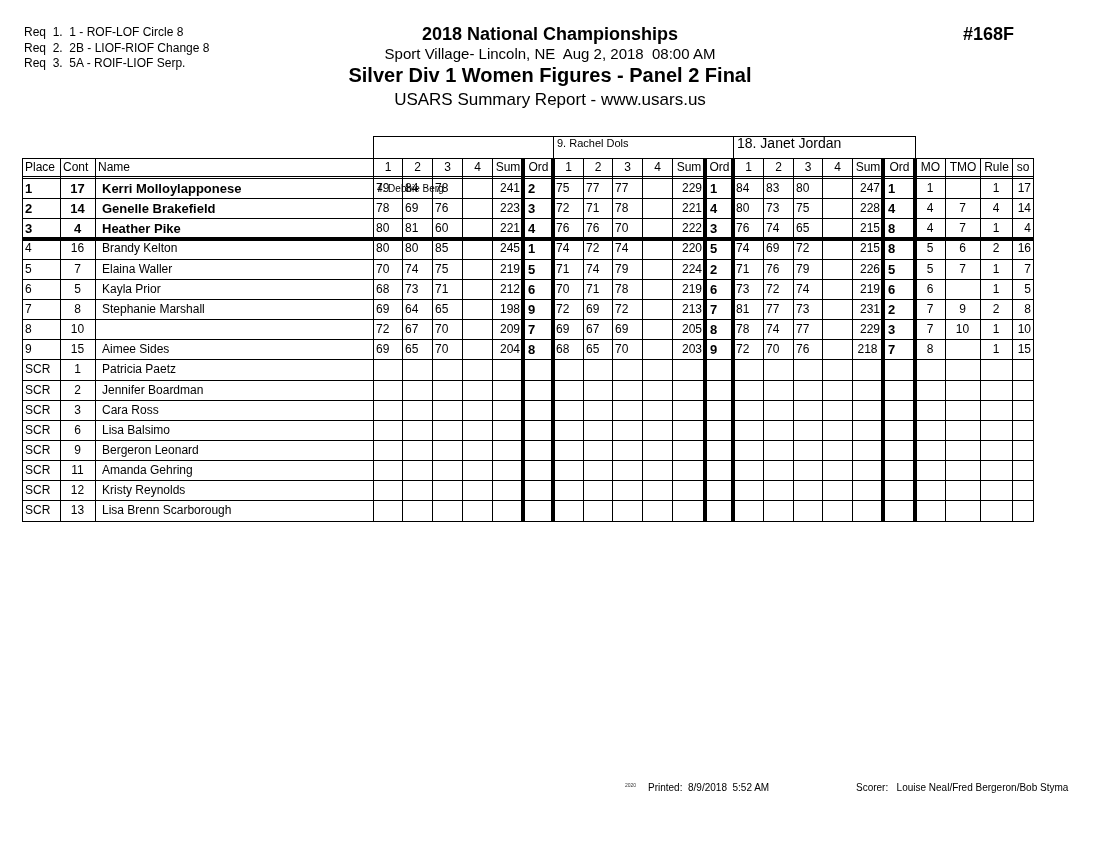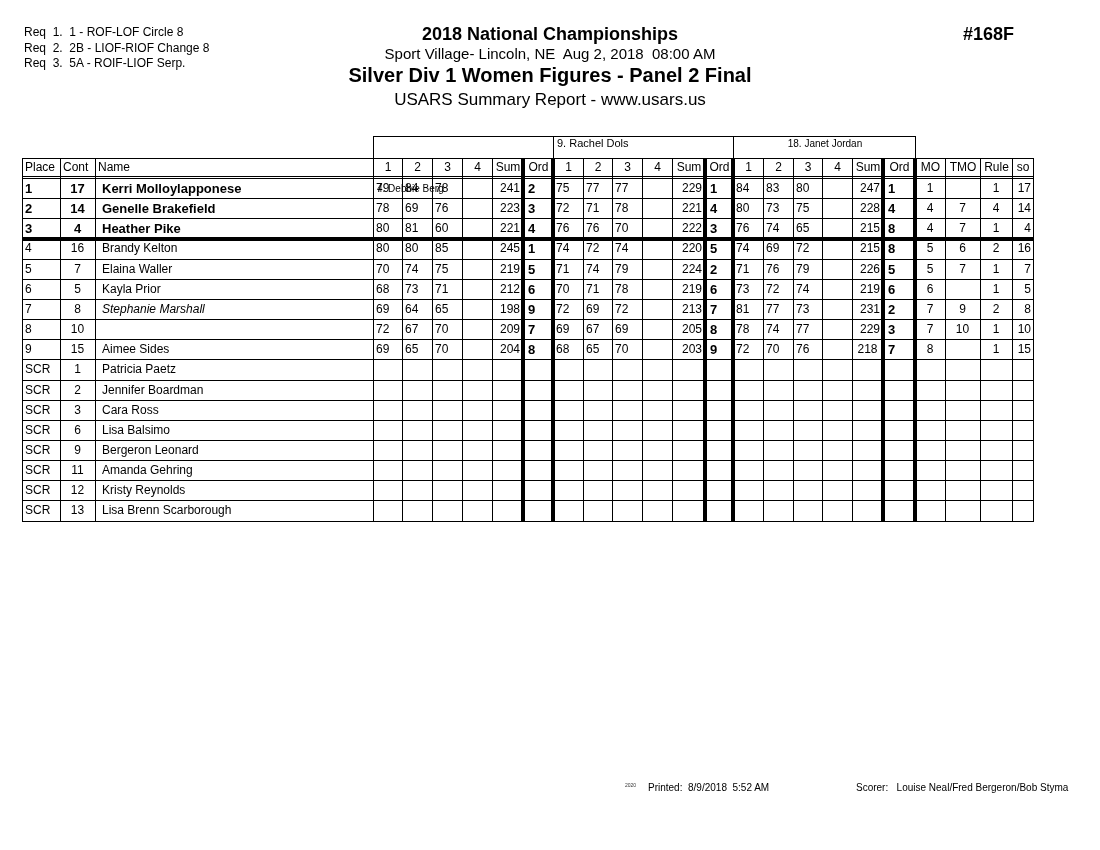--- a/index.html
+++ b/index.html
@@ -34,21 +34,21 @@
 <div class="t3">Silver Div 1 Women Figures - Panel 2 Final</div>
 <div class="t4">USARS Summary Report - www.usars.us</div>
 <div class="event-num">#168F</div>
 
 <div class="grid" id="grid">
     <div class="hline" style="left: 373px; top: 136px; width: 181px; height: 1px;"></div>
     <div class="cell" style="left: 377px; top: 135px; width: 174px; font-size: 10px; line-height: 17px; margin-top: 45px;">4.  Debbie Berg</div>
     <div class="hline" style="left: 553px; top: 136px; width: 181px; height: 1px;"></div>
     <div class="cell" style="left: 557px; top: 135px; width: 174px; font-size: 11px; line-height: 17px;">9.  Rachel Dols</div>
     <div class="hline" style="left: 733px; top: 136px; width: 183px; height: 1px;"></div>
-    <div class="cell" style="left: 737px; top: 135px; width: 176px; font-size: 10px; line-height: 17px; text-align: center;">18.  Janet Jordan</div>
+    <div class="cell" style="left: 737px; top: 135px; width: 176px; font-size: 14px; line-height: 17px;">18.  Janet Jordan</div>
     <div class="vline" style="left: 373px; top: 136px; width: 1px; height: 22px;"></div>
     <div class="vline" style="left: 553px; top: 136px; width: 1px; height: 22px;"></div>
     <div class="vline" style="left: 733px; top: 136px; width: 1px; height: 22px;"></div>
     <div class="vline" style="left: 915px; top: 136px; width: 1px; height: 22px;"></div>
     <div class="hline" style="left: 22px; top: 158px; width: 1012px; height: 1px;"></div>
     <div class="hline" style="left: 22px; top: 176px; width: 1012px; height: 1px;"></div>
     <div class="hline" style="left: 22px; top: 178px; width: 1012px; height: 1px;"></div>
     <div class="hline" style="left: 22px; top: 198px; width: 1012px; height: 1px;"></div>
     <div class="hline" style="left: 22px; top: 218px; width: 1012px; height: 1px;"></div>
     <div class="hline" style="left: 22px; top: 237px; width: 1012px; height: 4px;"></div>
@@ -262,21 +262,21 @@
     <div class="cell" style="left: 796px; top: 280px; width: 23px; text-align: left;">74</div>
     <div class="cell" style="left: 825px; top: 280px; width: 24px; text-align: left;"></div>
     <div class="cell" style="left: 855px; top: 280px; width: 25px; text-align: right;">219</div>
     <div class="cell" style="left: 888px; top: 280px; width: 26px; text-align: left; font-weight: bold; font-size: 13px;">6</div>
     <div class="cell" style="left: 917px; top: 280px; width: 26px; text-align: center;">6</div>
     <div class="cell" style="left: 947px; top: 280px; width: 31px; text-align: center;"></div>
     <div class="cell" style="left: 982px; top: 280px; width: 28px; text-align: center;">1</div>
     <div class="cell" style="left: 1014px; top: 280px; width: 17px; text-align: right;">5</div>
     <div class="cell" style="left: 25px; top: 300px; width: 34px; font-weight: normal; font-size: 12px;">7</div>
     <div class="cell" style="left: 61px; top: 300px; width: 33px; text-align: center; font-weight: normal; font-size: 12px;">8</div>
-    <div class="cell" style="left: 102px; top: 300px; width: 268px; font-weight: normal; font-size: 12px; font-style: italic;">Stephanie Marshall</div>
+    <div class="cell" style="left: 102px; top: 300px; width: 268px; font-weight: normal; font-size: 12px;">Stephanie Marshall</div>
     <div class="cell" style="left: 376px; top: 300px; width: 23px; text-align: left;">69</div>
     <div class="cell" style="left: 405px; top: 300px; width: 24px; text-align: left;">64</div>
     <div class="cell" style="left: 435px; top: 300px; width: 24px; text-align: left;">65</div>
     <div class="cell" style="left: 465px; top: 300px; width: 24px; text-align: left;"></div>
     <div class="cell" style="left: 495px; top: 300px; width: 25px; text-align: right;">198</div>
     <div class="cell" style="left: 528px; top: 300px; width: 24px; text-align: left; font-weight: bold; font-size: 13px;">9</div>
     <div class="cell" style="left: 556px; top: 300px; width: 24px; text-align: left;">72</div>
     <div class="cell" style="left: 586px; top: 300px; width: 23px; text-align: left;">69</div>
     <div class="cell" style="left: 615px; top: 300px; width: 24px; text-align: left;">72</div>
     <div class="cell" style="left: 645px; top: 300px; width: 24px; text-align: left;"></div>

